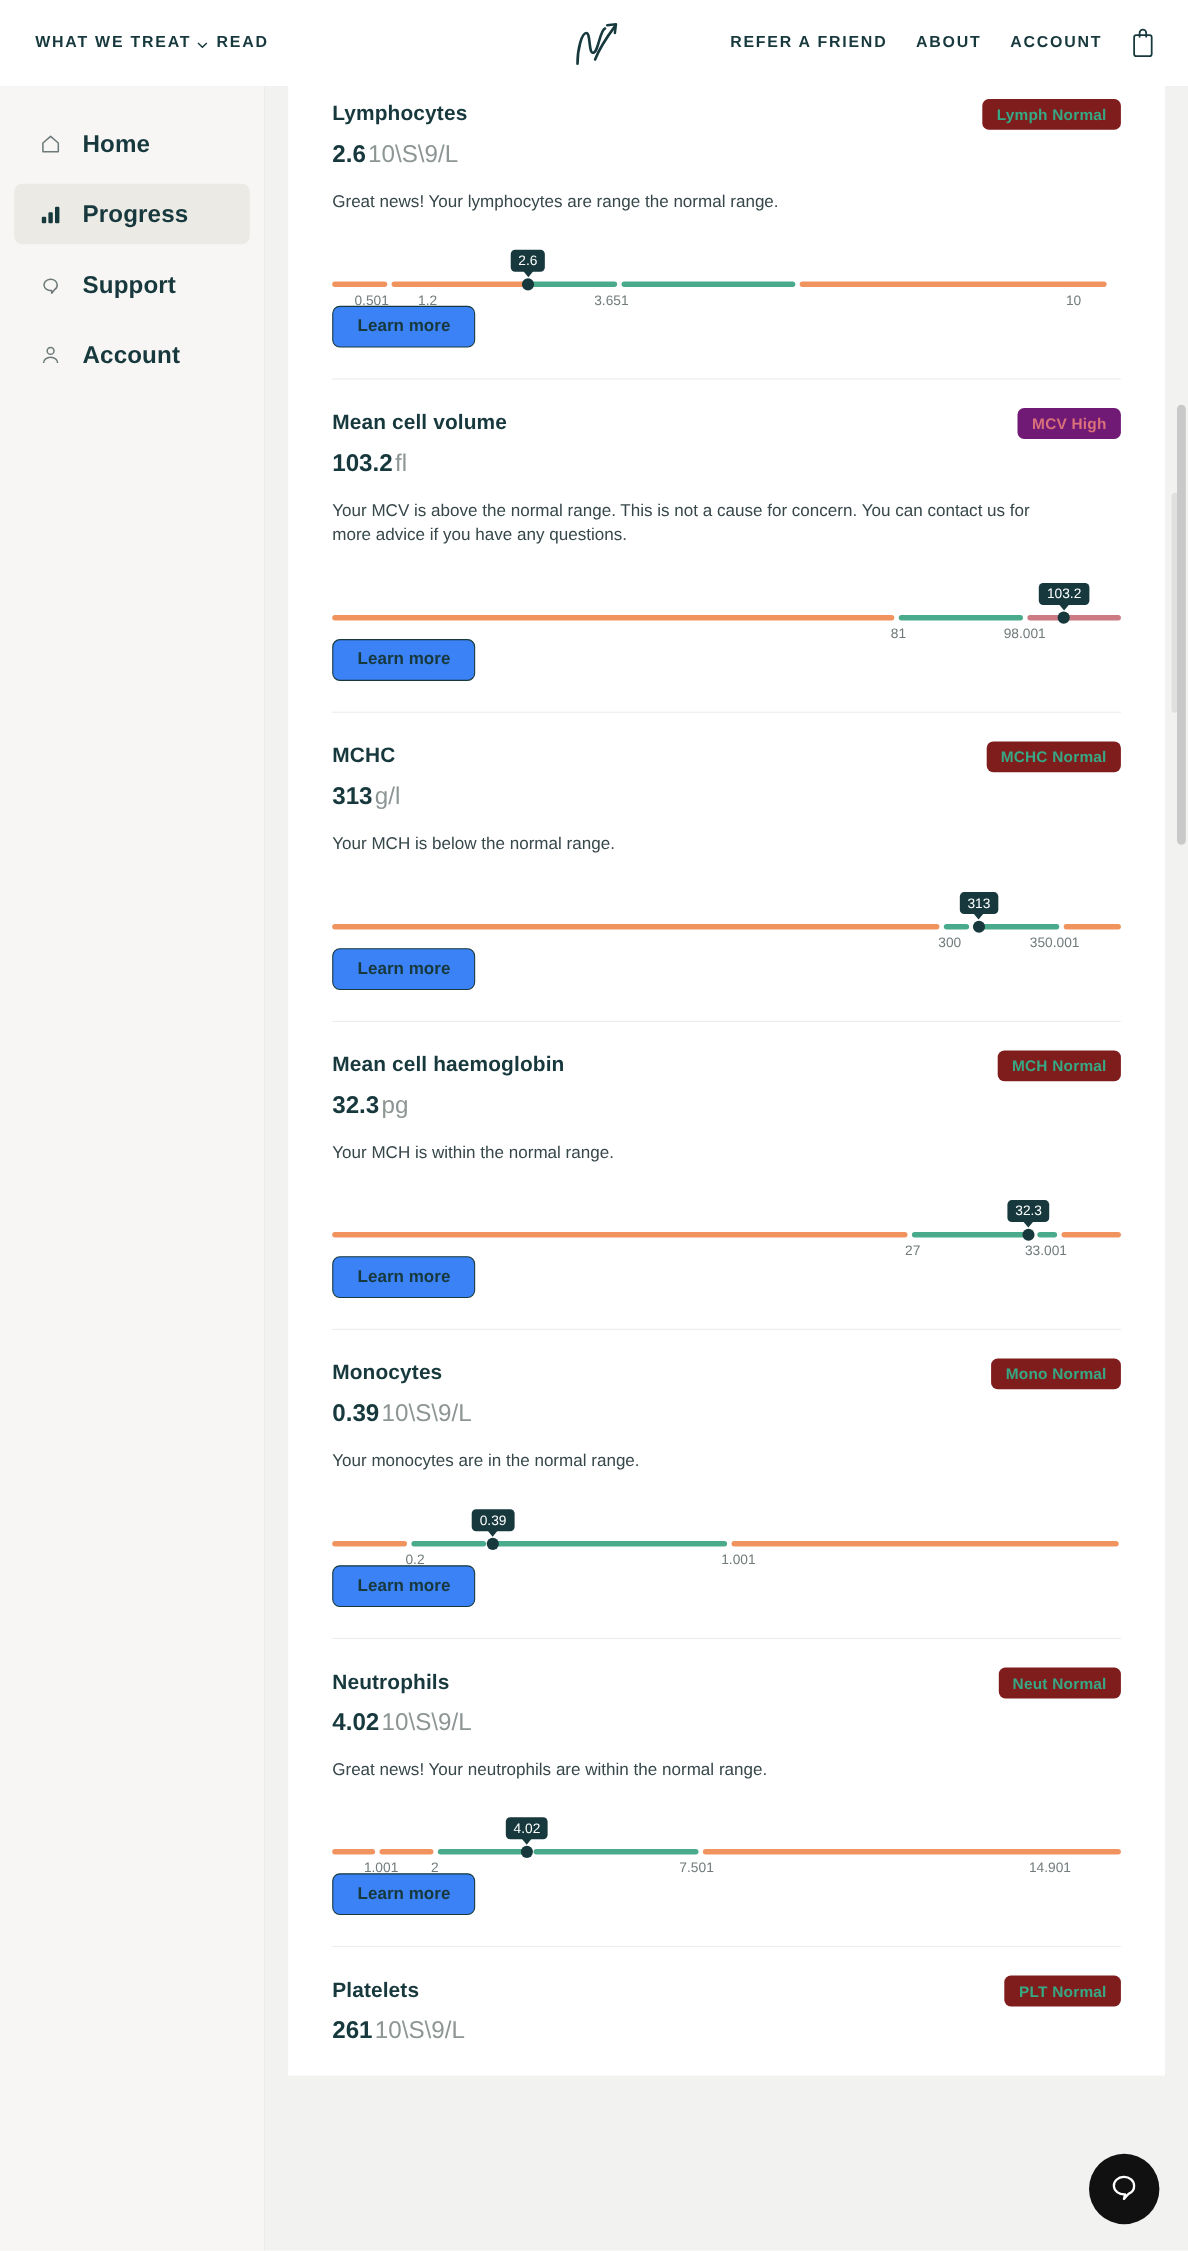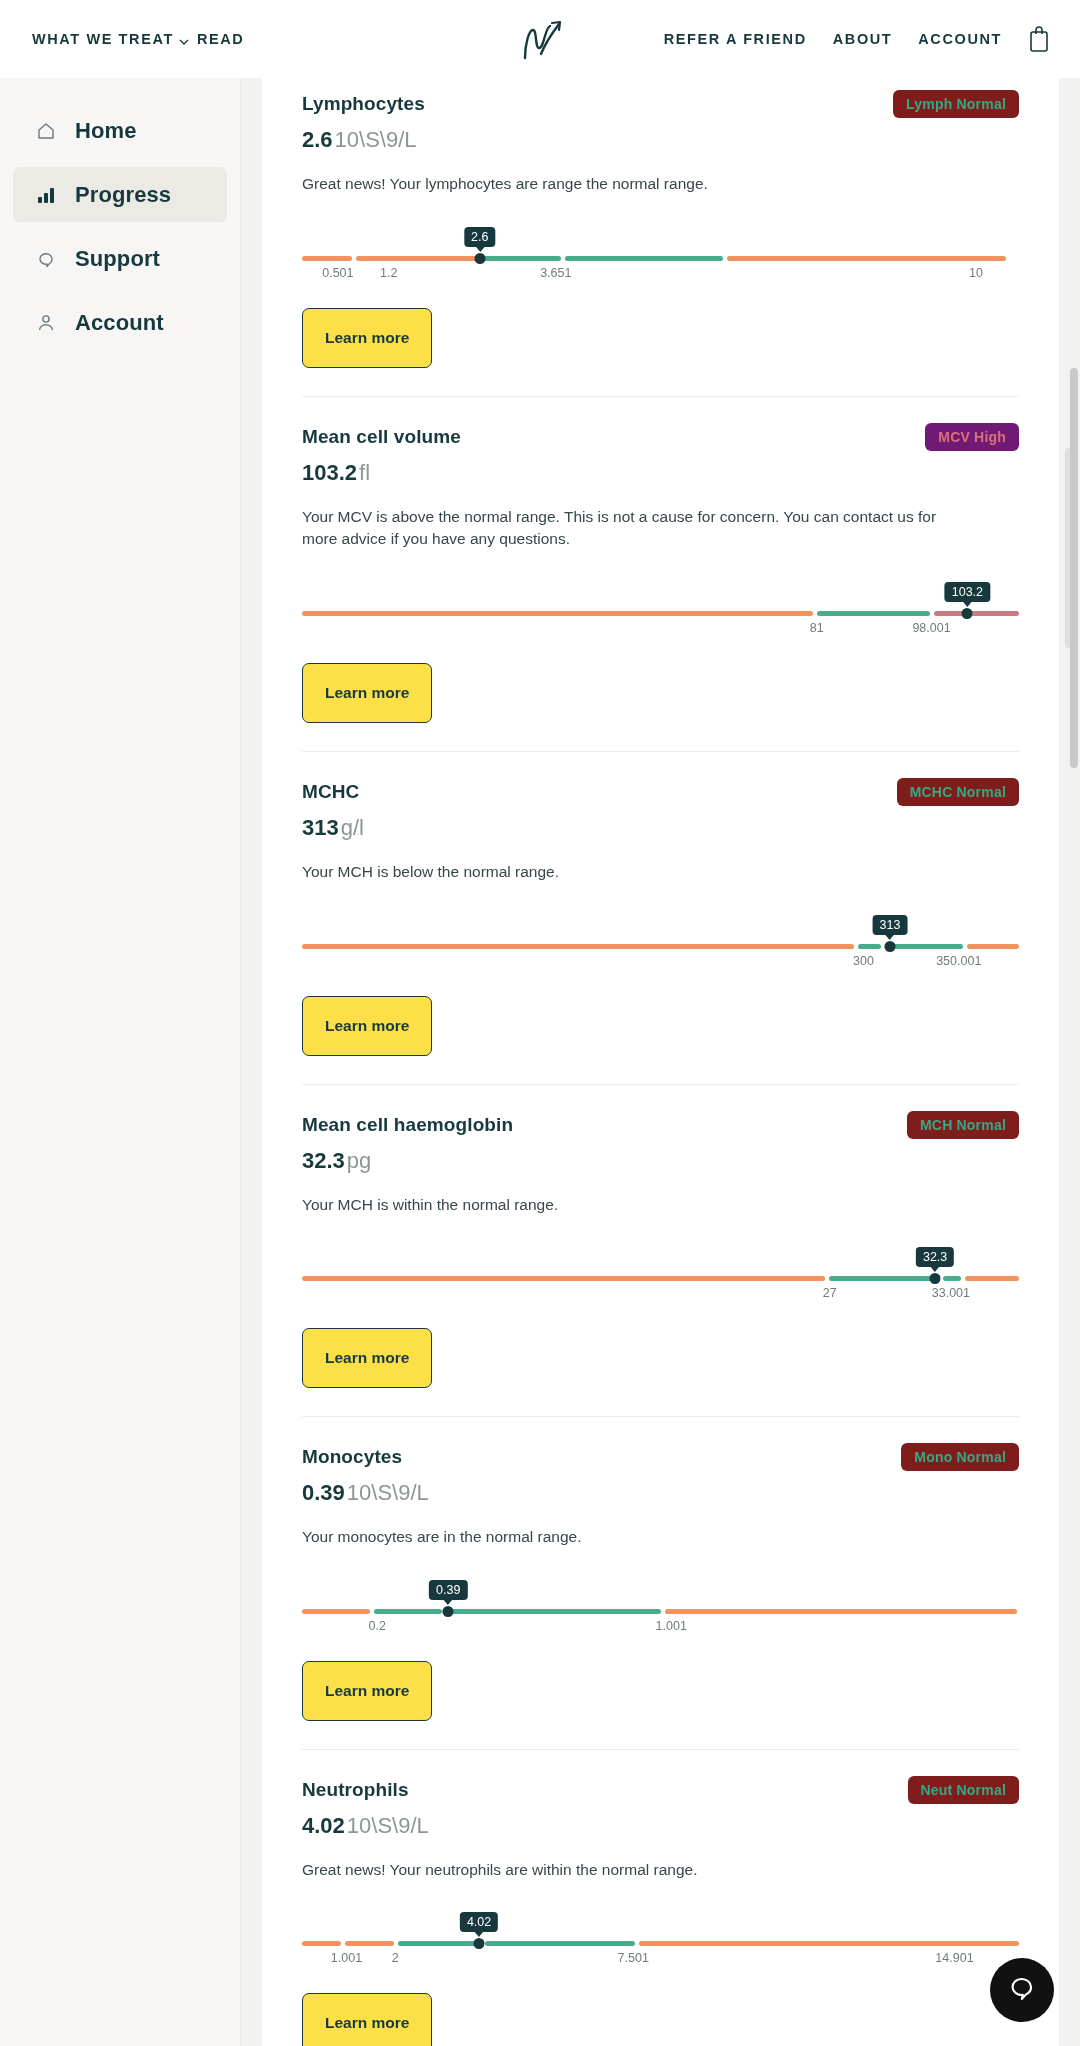--- a/index.html
+++ b/index.html
@@ -158,27 +158,26 @@
   .bubble::after {
     content: ""; position: absolute;
     left: 50%; bottom: -5px; transform: translateX(-50%);
     border-left: 5px solid transparent;
     border-right: 5px solid transparent;
     border-top: 6px solid #17393d;
   }
 
   
   .learn-btn {
-    margin-top: 30px;
     display: inline-block;
     border: 1.6px solid #17393d;
     border-radius: 7px;
-    padding: 20px 22px;
+    padding: 9px 22px;
     font-size: 15.5px; font-weight: 700;
-    color: #17393d; background: #fde047;
+    color: #17393d; background: #3b82f6;
     cursor: pointer;
   }
 
   
   .scroll-outer {
     position: absolute; right: 2px; top: 78px;
     width: 8px; height: 1968px; background: transparent;
   }
   .scroll-outer .thumb {
     position: absolute; left: 0; top: 290px;

